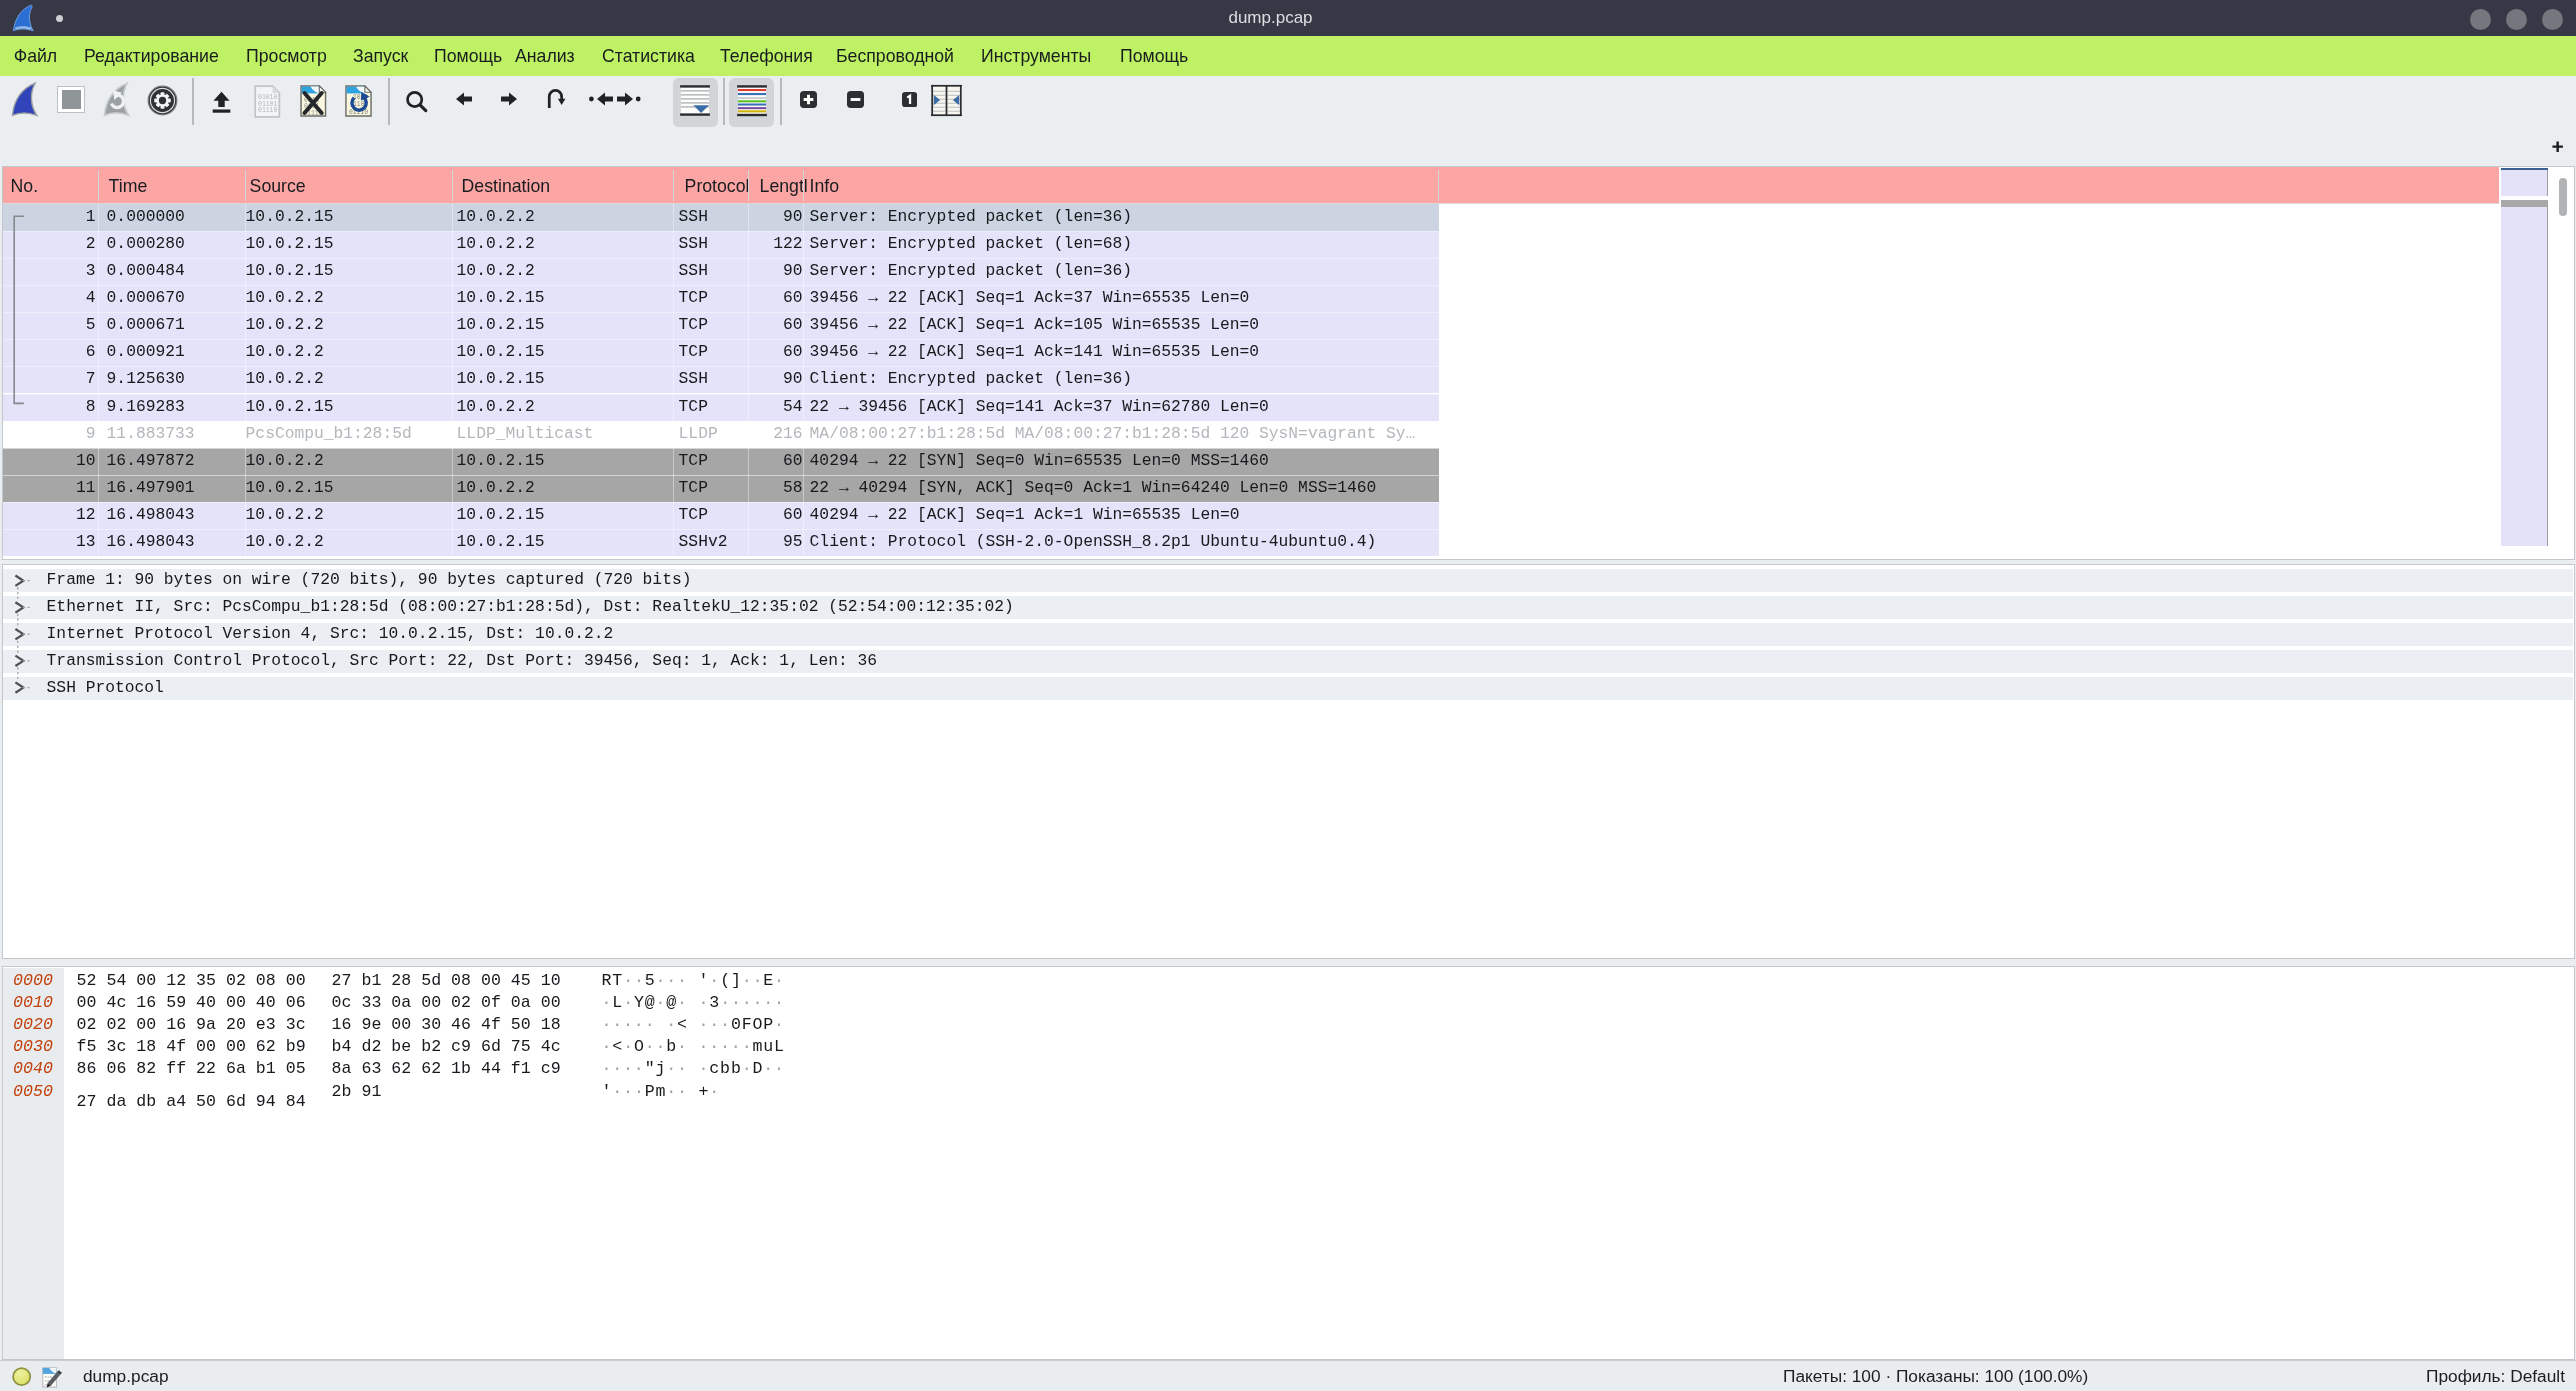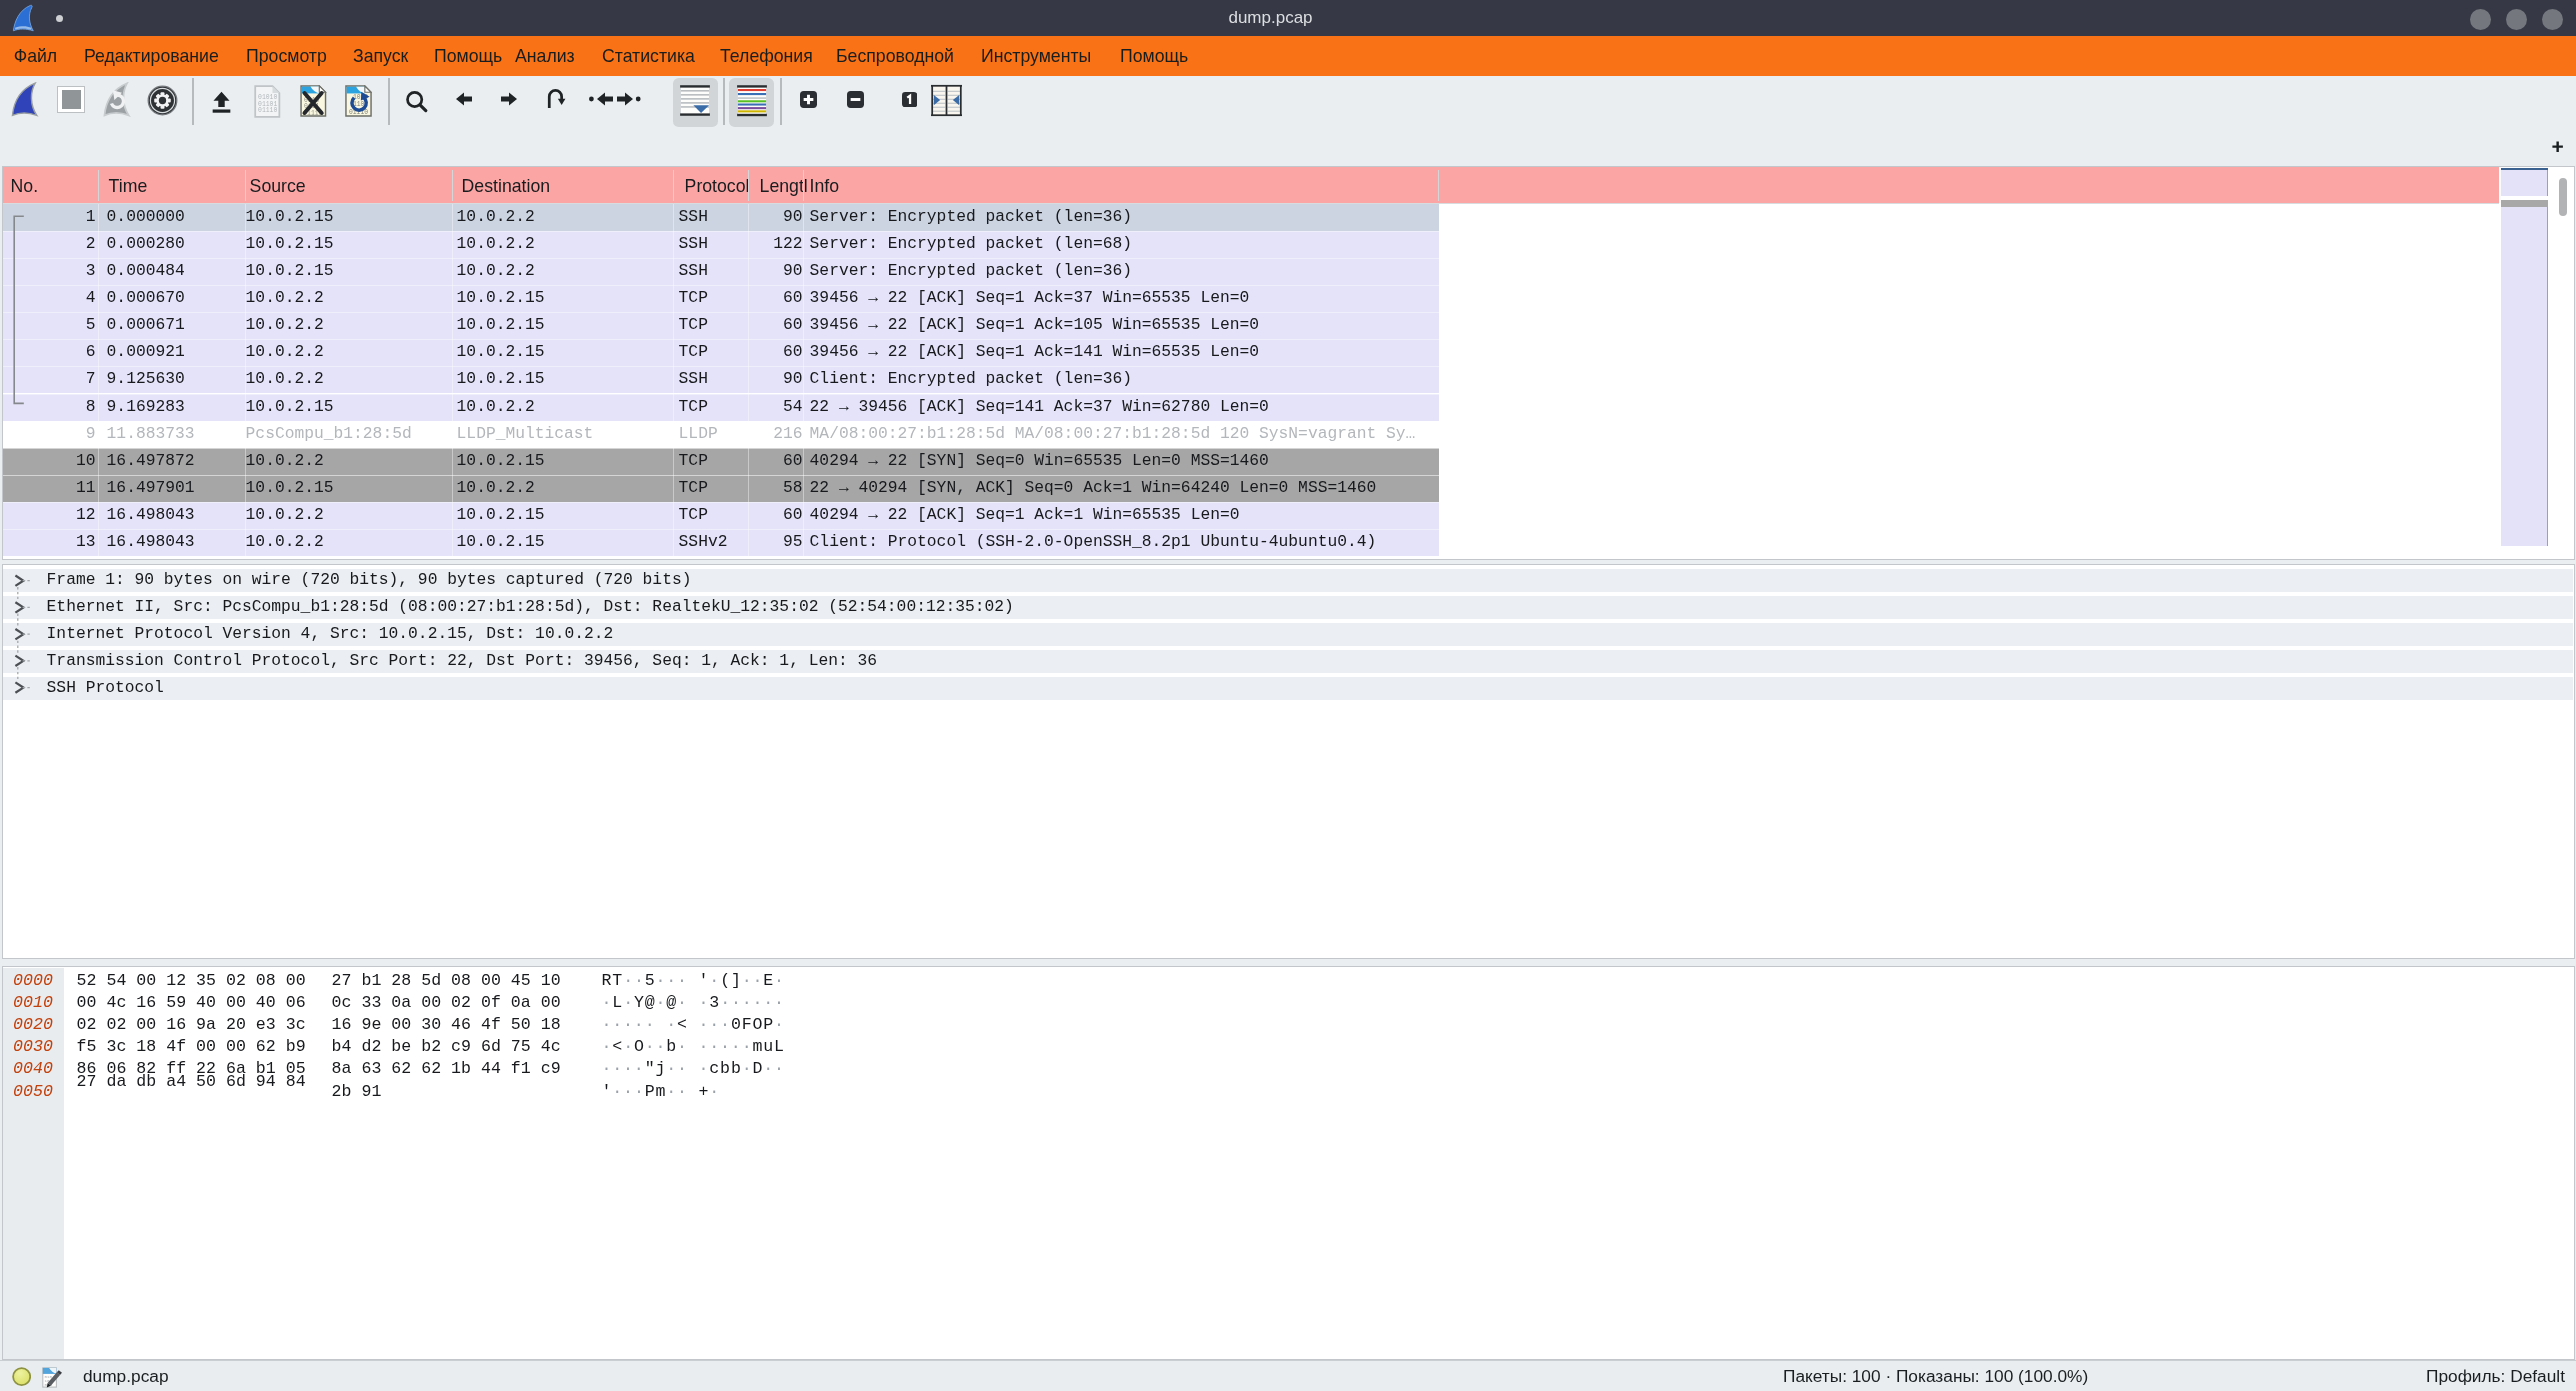--- a/index.html
+++ b/index.html
@@ -6,21 +6,21 @@
 *{box-sizing:border-box;}
 .abs{position:absolute;}
 #app{position:relative;width:2576px;height:1391px;}
 
 #titlebar{position:absolute;left:0;top:0;width:2576px;height:36px;background:#363945;}
 #titlebar .title{position:absolute;left:0;top:0;width:2541px;height:36px;line-height:35px;
   text-align:center;color:#dcdee1;font-size:17px;}
 #titlebar .dot{position:absolute;left:56px;top:14.5px;width:7.2px;height:7.2px;border-radius:50%;background:#cdcfd2;}
 .wbtn{position:absolute;top:8.9px;width:21px;height:21px;border-radius:50%;background:#75777e;}
 
-#menubar{position:absolute;left:0;top:36px;width:2576px;height:40px;background:#f97316;}
+#menubar{position:absolute;left:0;top:36px;width:2576px;height:40px;background:#bef264;}
 #menubar span{position:absolute;top:0;height:40px;line-height:41px;font-size:17.7px;color:#1a1d1f;}
 
 #toolbar{position:absolute;left:0;top:76px;width:2576px;height:53px;background:#ebeef1;}
 .tsep{position:absolute;top:1.6px;width:1.6px;height:47px;background:#b6babd;}
 .togglebtn{position:absolute;top:1.6px;width:45px;height:49px;background:#d2d5d8;border-radius:5.6px;}
 
 #filterrow{position:absolute;left:0;top:130px;width:2576px;height:36px;background:#ebeef1;}
 #finput{position:absolute;left:2.4px;top:1.6px;width:2537px;height:27px;background:#fff;
   border:1.6px solid #3c4650;border-radius:4px;}
 #fplaceholder{position:absolute;left:30px;top:0;height:24px;line-height:25px;font-size:17.5px;color:#9aa0a5;}
@@ -479,21 +479,21 @@
     <div class="hrow hoff abs" style="top:25px">0010</div>
     <div class="hrow hoff abs" style="top:47px">0020</div>
     <div class="hrow hoff abs" style="top:69px">0030</div>
     <div class="hrow hoff abs" style="top:91px">0040</div>
     <div class="hrow hoff abs" style="top:114px">0050</div>
     <div class="hrow hx abs" style="left:74px;top:3.2px">52 54 00 12 35 02 08 00</div>
     <div class="hrow hx abs" style="left:74px;top:25px">00 4c 16 59 40 00 40 06</div>
     <div class="hrow hx abs" style="left:74px;top:47px">02 02 00 16 9a 20 e3 3c</div>
     <div class="hrow hx abs" style="left:74px;top:69px">f5 3c 18 4f 00 00 62 b9</div>
     <div class="hrow hx abs" style="left:74px;top:91px">86 06 82 ff 22 6a b1 05</div>
-    <div class="hrow hx abs" style="left:74px;top:104px">27 da db a4 50 6d 94 84</div>
+    <div class="hrow hx abs" style="left:74px;top:124px">27 da db a4 50 6d 94 84</div>
     <div class="hrow hx abs" style="left:329px;top:3.2px">27 b1 28 5d 08 00 45 10</div>
     <div class="hrow hx abs" style="left:329px;top:25px">0c 33 0a 00 02 0f 0a 00</div>
     <div class="hrow hx abs" style="left:329px;top:47px">16 9e 00 30 46 4f 50 18</div>
     <div class="hrow hx abs" style="left:329px;top:69px">b4 d2 be b2 c9 6d 75 4c</div>
     <div class="hrow hx abs" style="left:329px;top:91px">8a 63 62 62 1b 44 f1 c9</div>
     <div class="hrow hx abs" style="left:329px;top:114px">2b 91</div>
     <div class="hrow ha abs" style="left:599px;top:3.2px">RT<i>··</i>5<i>···</i></div>
     <div class="hrow ha abs" style="left:599px;top:25px"><i>·</i>L<i>·</i>Y@<i>·</i>@<i>·</i></div>
     <div class="hrow ha abs" style="left:599px;top:47px"><i>·····</i> <i>·</i>&lt;</div>
     <div class="hrow ha abs" style="left:599px;top:69px"><i>·</i>&lt;<i>·</i>O<i>··</i>b<i>·</i></div>

